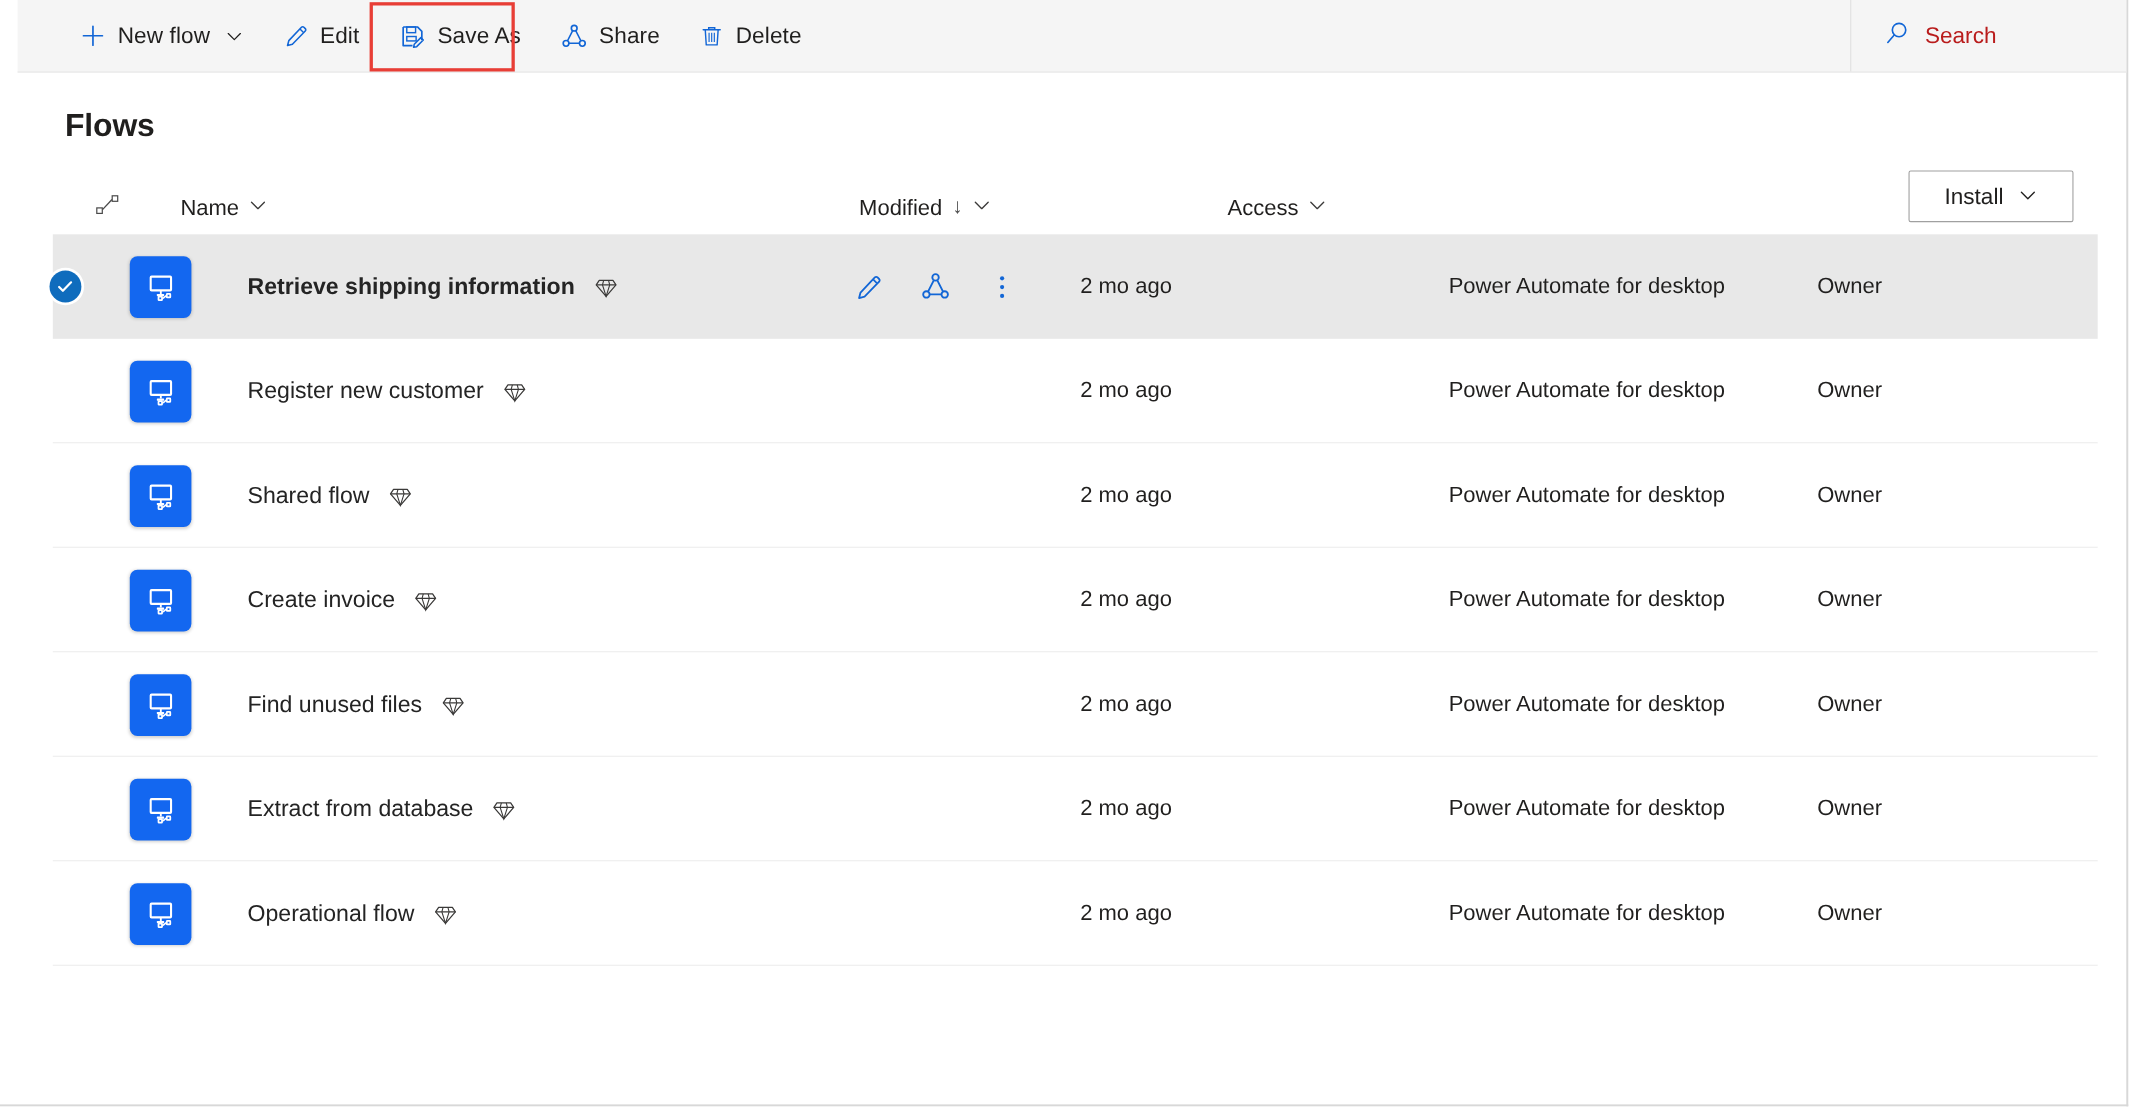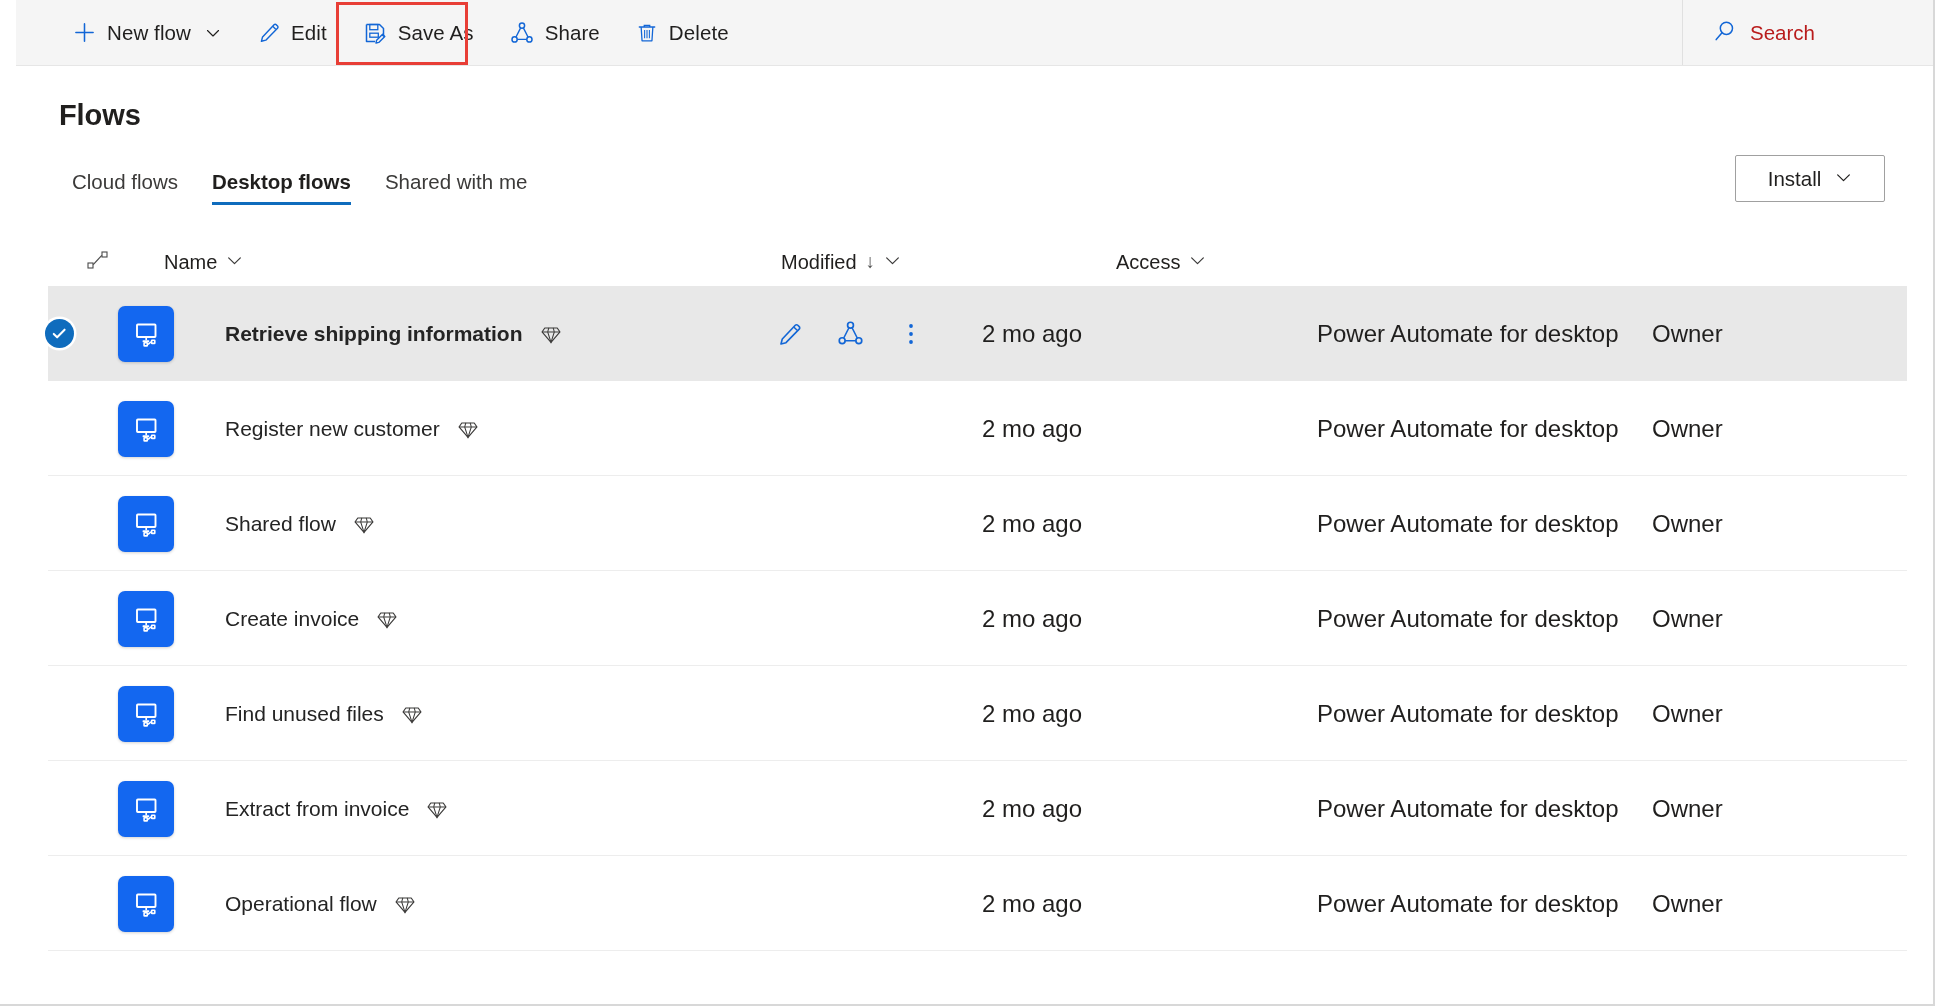--- a/index.html
+++ b/index.html
@@ -248,21 +248,21 @@
 
   .gem { display: flex; align-items: center; color: #3b3a39; }
 
   .act-icon {
     color: #1266d6;
     display: flex; align-items: center; justify-content: center;
     cursor: pointer;
     width: 28px; height: 28px;
   }
 
-  .cell-text { font-size: 24px; color: #201f1e; white-space: nowrap; }
+  .cell-text { font-size: 20px; color: #201f1e; white-space: nowrap; }
 </style>
 </head>
 <body>
 
 <div id="app">
 
   <div class="commandbar">
 
     <div class="cmd-left">
 
@@ -359,25 +359,20 @@
     <button class="install-btn">
       <span class="label">Install</span>
       <span>
         <svg width="17" height="17" viewBox="0 0 16 16">
             <path d="M2.5 5.5L8 11l5.5-5.5" stroke="#201f1e" stroke-width="1.15" fill="none" stroke-linecap="round" stroke-linejoin="round"></path>
           </svg>
       </span>
     </button>
   </div>
 
-  <div class="tabs">
-    <div class="tab">Cloud flows</div>
-    <div class="tab active">Desktop flows</div>
-    <div class="tab">Shared with me</div>
-  </div>
 
   <div class="table">
 
     <div class="row hdr-row">
       <div class="c-check">
         <span>
           <svg width="22" height="18" viewBox="0 0 22 18">
             <rect x="1" y="12" width="5" height="5" fill="none" stroke="#4a4a4a" stroke-width="1.1"></rect>
             <rect x="15" y="1" width="5" height="5" fill="none" stroke="#4a4a4a" stroke-width="1.1"></rect>
             <path d="M6.2 13.6L14.8 4.4" stroke="#4a4a4a" stroke-width="1.2" fill="none"></path>
@@ -781,21 +776,21 @@
           <path d="M16.2 19v3.2" stroke="#ffffff" stroke-width="1.7" fill="none"></path>
           <rect x="12.6" y="22.2" width="6.6" height="2.1" rx="0.5" fill="#ffffff"></rect>
           <rect x="14.1" y="24.7" width="3.2" height="3.2" rx="0.5" fill="none" stroke="#ffffff" stroke-width="1.6"></rect>
           <path d="M17.5 26.3c2 0 2.3-2.6 4.3-2.6" stroke="#ffffff" stroke-width="1.6" fill="none"></path>
           <rect x="21.6" y="22.2" width="3.2" height="3.2" rx="0.5" fill="none" stroke="#ffffff" stroke-width="1.6"></rect>
         </svg>
       </span>
     </div>
 
     <div class="c-name">
-      <span class="flow-name">Extract from invoice</span>
+      <span class="flow-name">Extract from database</span>
       <span class="gem">
         <svg width="22" height="22" viewBox="0 0 24 24">
           <path d="M5.2 5.4h13.6l3 4.4L12 21.2 2.2 9.8l3-4.4z" fill="none" stroke="#3b3a39" stroke-width="1.25" stroke-linejoin="round"></path>
           <path d="M2.2 9.8h19.6" stroke="#3b3a39" stroke-width="1.1" fill="none"></path>
           <path d="M8.4 9.8L12 21.2 15.6 9.8" stroke="#3b3a39" stroke-width="1.1" fill="none"></path>
           <path d="M8.4 9.8L9.6 5.4M15.6 9.8L14.4 5.4" stroke="#3b3a39" stroke-width="1.1" fill="none"></path>
         </svg>
       </span>
     </div>
 

